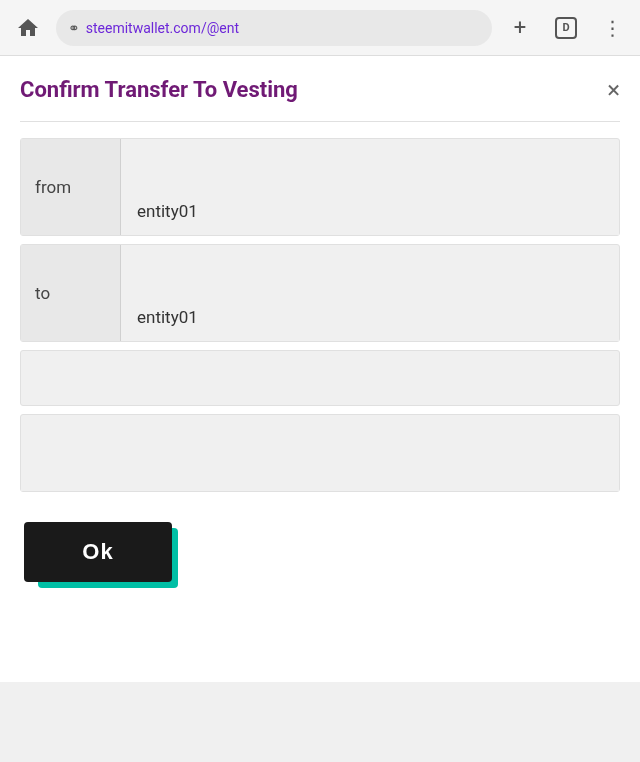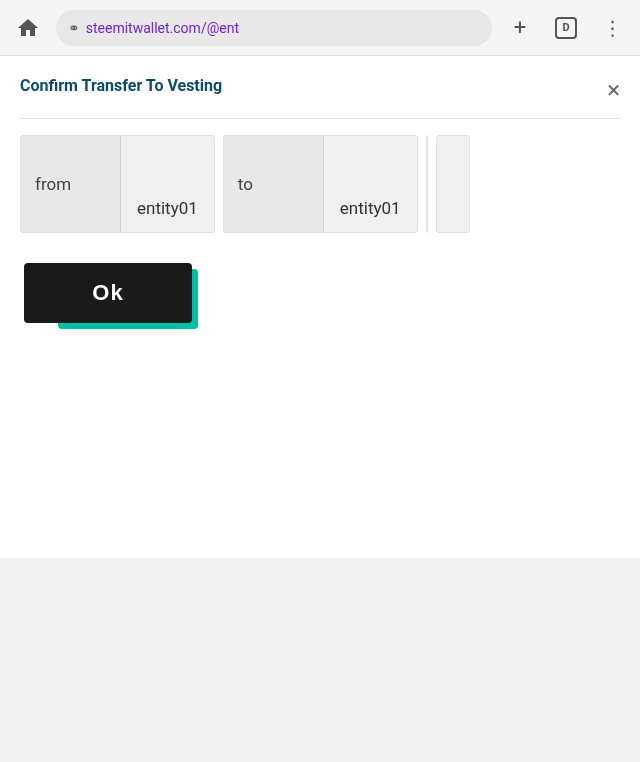--- a/index.html
+++ b/index.html
@@ -121,44 +121,44 @@
     }
 
     .dialog-header {
       display: flex;
       justify-content: space-between;
       align-items: flex-start;
       margin-bottom: 16px;
     }
 
     .dialog-title {
-      font-size: 16px;
+      font-size: 22px;
       font-weight: bold;
-      color: #0c4a6e;
+      color: #701a75;
       line-height: 1.3;
     }
 
     .close-btn {
       font-size: 24px;
       color: #666;
       cursor: pointer;
       line-height: 1;
       margin-top: 2px;
     }
 
     .divider {
       border: none;
       border-top: 1px solid #e0e0e0;
       margin-bottom: 16px;
     }
 
     
     .form-fields {
       display: flex;
-      flex-direction: row;
+      flex-direction: column;
       gap: 8px;
       margin-bottom: 30px;
     }
 
     .field-row {
       display: flex;
       align-items: stretch;
       background: #f0f0f0;
       border: 1px solid #e0e0e0;
       border-radius: 3px;
@@ -210,21 +210,21 @@
       z-index: 0;
     }
 
     .ok-btn {
       position: relative;
       z-index: 1;
       background: #1a1a1a;
       color: #ffffff;
       border: none;
       border-radius: 4px;
-      width: 168px;
+      width: 148px;
       height: 60px;
       font-size: 22px;
       font-weight: bold;
       cursor: pointer;
       letter-spacing: 1px;
     }
 
     .cancel-btn {
       background: none;
       border: none;

